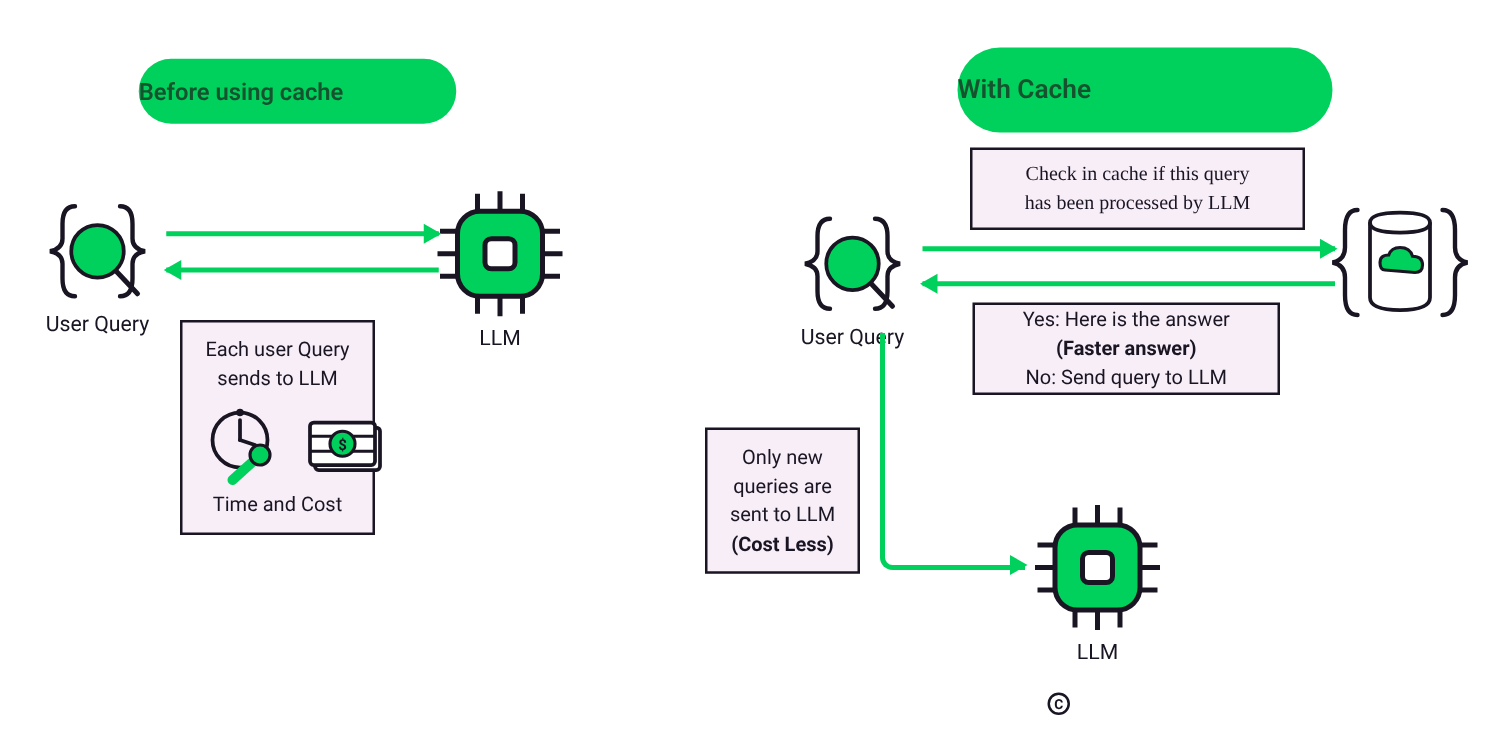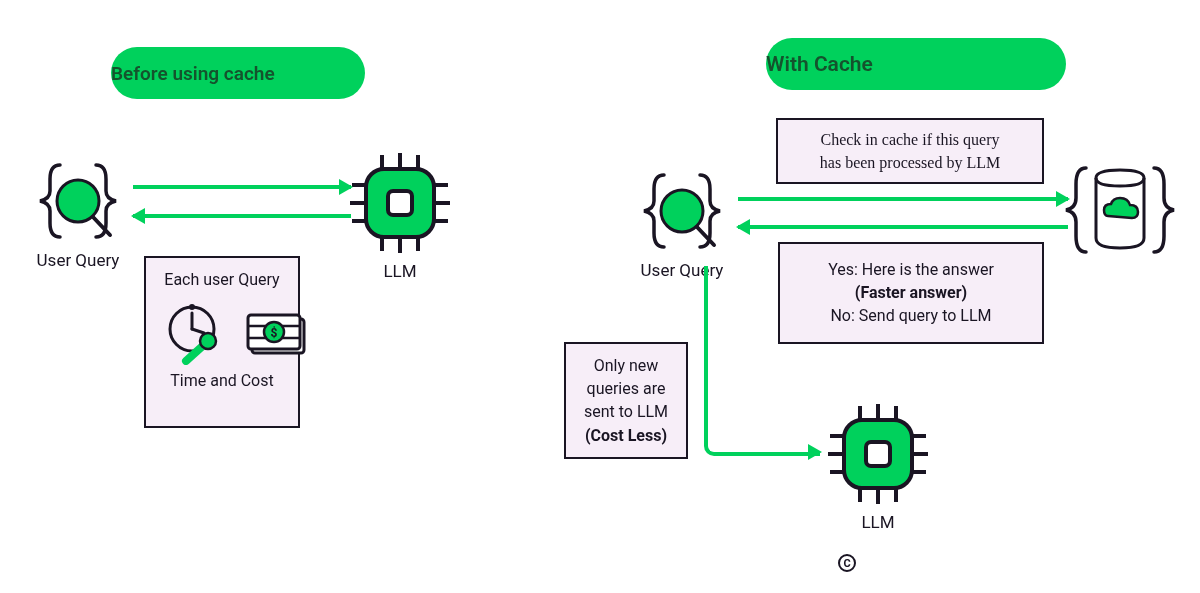--- a/index.html
+++ b/index.html
@@ -127,40 +127,41 @@
   <rect x="20" y="20" width="68" height="68" rx="18" fill="#00d15c" stroke="#1a1523" stroke-width="4"></rect>
   <rect x="42" y="42" width="24" height="24" rx="5" fill="#ffffff" stroke="#1a1523" stroke-width="4"></rect>
 </svg>
 <div class="label" style="left:364px; top:261px; width:72px;">LLM</div>
 
 <div class="arrow-r" style="left:133px; top:185px; width:218px;"></div>
 <div class="arrow-l" style="left:133px; top:214px; width:218px;"></div>
 
 <div class="box" style="left:144px; top:256px; width:156px; height:172px;">
   <div>Each user Query</div>
+  <div>sends to LLM</div>
   <svg width="160" height="66" viewBox="0 0 160 66" style="display:block;margin:8px auto 4px;position:static;">
 
     <circle cx="34" cy="30" r="22" fill="none" stroke="#1a1523" stroke-width="3"></circle>
     <line x1="34" y1="30" x2="34" y2="14" stroke="#1a1523" stroke-width="3" stroke-linecap="round"></line>
     <line x1="34" y1="30" x2="46" y2="34" stroke="#1a1523" stroke-width="3" stroke-linecap="round"></line>
     <circle cx="34" cy="8" r="3" fill="#1a1523"></circle>
     <path d="M48 44 L28 62" stroke="#00d15c" stroke-width="8" stroke-linecap="round"></path>
     <circle cx="50" cy="42" r="8" fill="#00d15c" stroke="#1a1523" stroke-width="2.5"></circle>
 
     <rect x="94" y="20" width="52" height="34" rx="3" fill="#ffffff" stroke="#1a1523" stroke-width="3"></rect>
     <rect x="90" y="16" width="52" height="34" rx="3" fill="#ffffff" stroke="#1a1523" stroke-width="3"></rect>
     <line x1="90" y1="27" x2="142" y2="27" stroke="#1a1523" stroke-width="2.5"></line>
     <line x1="90" y1="39" x2="142" y2="39" stroke="#1a1523" stroke-width="2.5"></line>
     <circle cx="116" cy="33" r="10" fill="#00d15c" stroke="#1a1523" stroke-width="2.5"></circle>
     <text x="116" y="38" text-anchor="middle" font-size="12" font-weight="700" fill="#1a1523">$</text>
   </svg>
   <div>Time  and Cost</div>
 </div>
 
-<div class="pill" style="left:766px; top:38px; width:300px; height:52px; font-size:21px;">
+<div class="pill" style="left:766px; top:38px; width:300px; height:68px; font-size:21px;">
   <span>With Cache</span>
 </div>
 
 <svg style="left:636px; top:169px;" width="92" height="86" viewBox="0 0 92 86">
   <path d="M28 6 Q18 6 18 20 L18 32 Q18 40 8 42 Q18 44 18 52 L18 64 Q18 78 28 78" fill="none" stroke="#1a1523" stroke-width="3.5" stroke-linecap="round"></path>
   <path d="M64 6 Q74 6 74 20 L74 32 Q74 40 84 42 Q74 44 74 52 L74 64 Q74 78 64 78" fill="none" stroke="#1a1523" stroke-width="3.5" stroke-linecap="round"></path>
   <circle cx="46" cy="42" r="21" fill="#00d15c" stroke="#1a1523" stroke-width="3"></circle>
   <line x1="61" y1="58" x2="78" y2="76" stroke="#1a1523" stroke-width="4" stroke-linecap="round"></line>
 </svg>
 <div class="label" style="left:628px; top:260px; width:108px;">User Query</div>
@@ -174,21 +175,21 @@
 </svg>
 
 <div class="arrow-r" style="left:738px; top:197px; width:330px;"></div>
 <div class="arrow-l" style="left:738px; top:225px; width:330px;"></div>
 
 <div class="box" style="left:776px; top:118px; width:268px; padding:8px 10px;font-family:Liberation Serif, serif;">
   <div>Check in cache if this query</div>
   <div>has been processed by LLM</div>
 </div>
 
-<div class="box" style="left:778px; top:242px; width:266px; padding:14px 10px;">
+<div class="box" style="left:778px; top:242px; width:246px; padding:0 10px;">
   <div>Yes: Here is the answer</div>
   <div style="font-weight:700;">(Faster answer)</div>
   <div>No: Send query to LLM</div>
 </div>
 
 <div class="box" style="left:564px; top:342px; width:124px; padding:10px 8px;">
   <div>Only new</div>
   <div>queries are</div>
   <div>sent to LLM</div>
   <div style="font-weight:700;">(Cost Less)</div>

